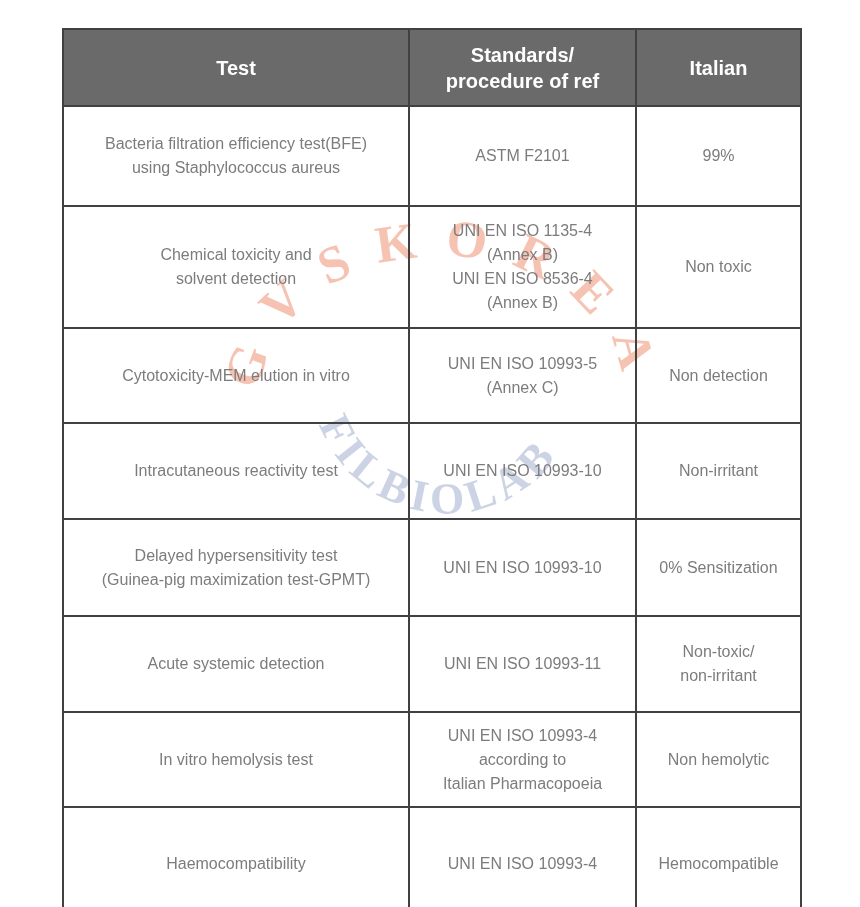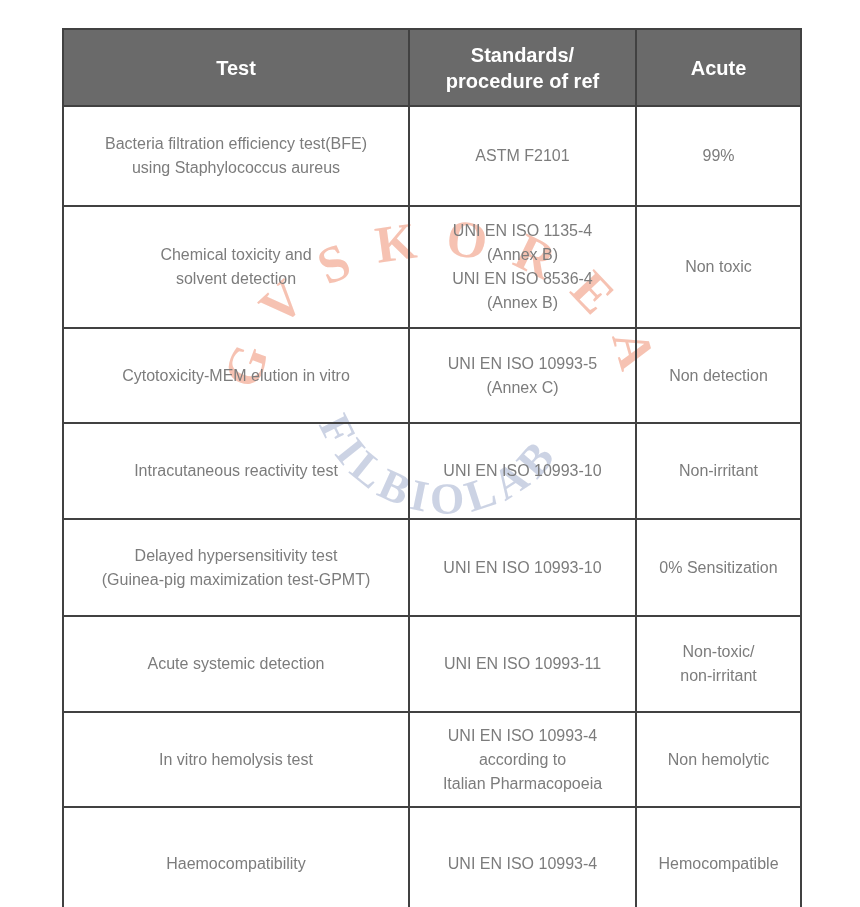--- a/index.html
+++ b/index.html
@@ -81,21 +81,21 @@
   <colgroup>
     <col class="c-test">
       <col class="c-standard">
       <col class="c-result">
   </colgroup>
   <thead>
     <tr>
       <th>Test</th>
       <th>Standards/
 procedure of ref</th>
-      <th>Acute</th>
+      <th>Italian</th>
     </tr>
   </thead>
   <tbody>
     <tr>
       <td>Bacteria filtration efficiency test(BFE)
 using Staphylococcus aureus</td>
       <td>ASTM F2101</td>
       <td>99%</td>
     </tr>
     <tr>

